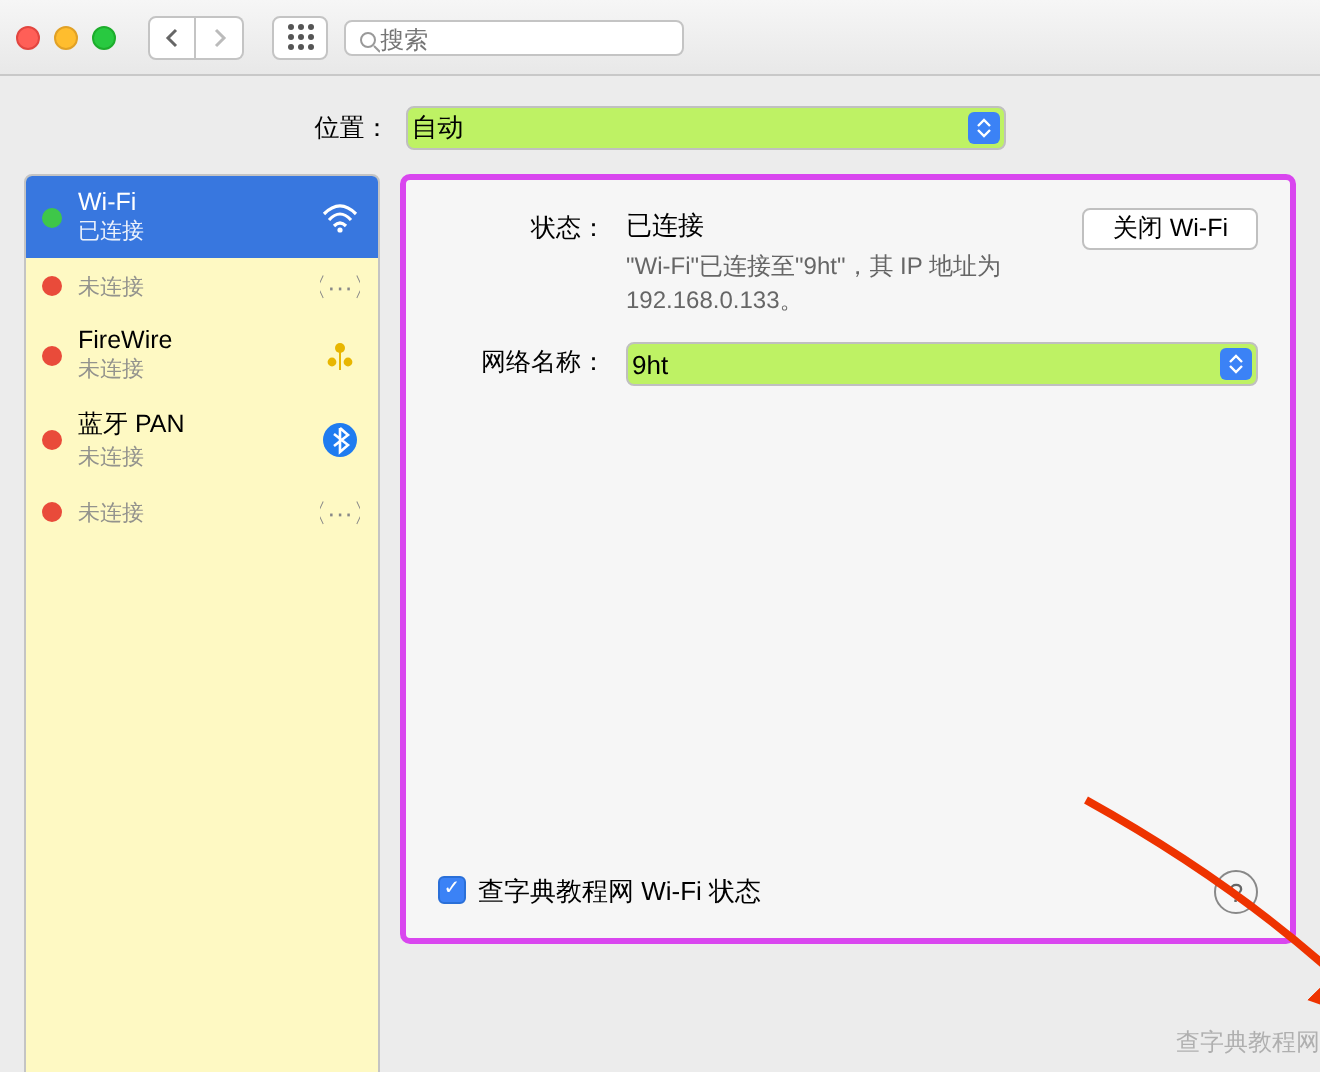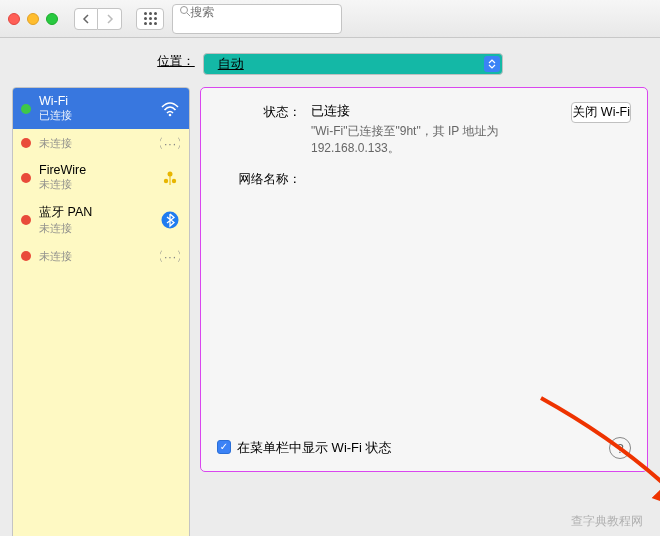--- a/index.html
+++ b/index.html
@@ -7,58 +7,58 @@
     .titlebar { height:38px; background:linear-gradient(#f6f6f6,#e8e8e8); border-bottom:1px solid #c8c8c8; display:flex; align-items:center; padding:0 8px; gap:8px; }
     .traffic { display:flex; gap:7px; }
     .dot { width:12px; height:12px; border-radius:50%; }
     .dot.r{background:#ff5f57;border:1px solid #e24640}.dot.y{background:#ffbd2e;border:1px solid #e1a126}.dot.g{background:#28c940;border:1px solid #1dad2c}
     .nav { display:flex; margin-left:8px; }
     .navbtn { width:24px; height:22px; background:#fff; border:1px solid #c4c4c4; display:flex; align-items:center; justify-content:center; }
     .navbtn:first-child{border-radius:4px 0 0 4px}.navbtn:last-child{border-radius:0 4px 4px 0;border-left:none}
     .appsbtn { width:28px; height:22px; background:#fff; border:1px solid #c4c4c4; border-radius:4px; display:flex; align-items:center; justify-content:center; margin-left:6px; }
     .dots3{display:grid;grid-template-columns:repeat(3,3px);gap:2px}.dots3 i{width:3px;height:3px;background:#555;border-radius:50%}
     .wintitle { flex:1; text-align:center; font-size:13px; color:#444; }
-    .search { width:170px; height:30px; background:#fff; border:1px solid #c4c4c4; border-radius:4px; display:flex; align-items:flex-start; padding:0 6px; }
+    .search { width:170px; height:18px; background:#fff; border:1px solid #c4c4c4; border-radius:4px; display:flex; align-items:flex-end; padding:0 6px; }
     .search input{border:none;outline:none;width:100%;font-size:12px;background:transparent}
-    .locrow { padding:15px 0 12px; display:flex; align-items:flex-start; justify-content:center; gap:8px;text-decoration:underline; }
+    .locrow { padding:15px 0 12px; display:flex; align-items:center; justify-content:center; gap:8px; }
     .locrow label{font-size:12.5px}
-    .select { background:#14b8a6; border:1px solid #c0c0c0; border-radius:4px; height:22px; display:flex; align-items:center; padding:0 20px 0 14px; position:relative; min-width:300px; }
+    .select { background:#bef264; border:1px solid #c0c0c0; border-radius:4px; height:22px; display:flex; align-items:center; padding:0 20px 0 2px; position:relative; min-width:300px; }
     .select .caret{position:absolute;right:2px;top:2px;bottom:2px;width:16px;background:#3b82f6;border-radius:3px;display:flex;align-items:center;justify-content:center}
     .caret svg{width:8px;height:10px}
     .content { display:flex; padding:0 12px 0 12px; gap:10px; }
     .sidebar { width:178px; }
     .netlist { height:462px; background:#fef9c3; border:1px solid #c4c4c4; border-radius:4px 4px 0 0; overflow:hidden; }
     .netitem { display:flex; align-items:center; padding:6px 8px; gap:8px; cursor:default; }
     .netitem.sel { background:#3877df; color:#fff; }
     .statusdot { width:10px; height:10px; border-radius:50%; flex-shrink:0; }
     .dot-green{background:#3ec749}.dot-red{background:#e94b3a}
     .netinfo { flex:1; overflow:hidden; }
     .netname{font-size:12.5px;white-space:nowrap;overflow:hidden;text-overflow:ellipsis}
     .netstatus{font-size:11px;opacity:.9}
     .netitem:not(.sel) .netstatus{color:#888}
     .neticon{width:22px;display:flex;justify-content:center;flex-shrink:0}
     .listctrl { height:22px; background:#fcfcfc; border:1px solid #c4c4c4; border-top:none; border-radius:0 0 4px 4px; display:flex; }
     .ctrlbtn{width:24px;border-right:1px solid #c4c4c4;display:flex;align-items:center;justify-content:center;font-size:14px;color:#444}
-    .main { flex:1; background:#f6f6f6; border:1px solid #d946ef; border-radius:5px; padding:14px 16px; position:relative; height:385px; }
+    .main { flex:1; background:#f6f6f6; border:3px solid #d946ef; border-radius:5px; padding:14px 16px; position:relative; height:385px; }
     .row { display:flex; margin-bottom:8px; }
     .lbl{width:94px;text-align:right;padding-right:10px;font-size:12.5px;padding-top:2px}
     .val{flex:1}
     .bold{font-weight:500}
-    .btn{background:#fff;border:1px solid #c0c0c0;border-radius:4px;height:21px;padding:0 0;font-size:12.5px;display:inline-flex;align-items:center;justify-content:center}
+    .btn{background:#fff;border:1px solid #c0c0c0;border-radius:4px;height:21px;padding:0 14px;font-size:12.5px;display:inline-flex;align-items:center;justify-content:center}
     .desc{font-size:12px;color:#666;margin-top:3px}
     .chk{display:flex;align-items:flex-start;gap:6px}
     .chkbox{width:14px;height:14px;border:1px solid #aaa;border-radius:3px;background:#fff;display:flex;align-items:center;justify-content:center;flex-shrink:0;margin-top:1px}
     .chkbox.on{background:#3b82f6;border-color:#2a6fd8}
     .chkbox.on::after{content:"✓";color:#fff;font-size:10px;line-height:1}
     .bottombar{display:flex;align-items:center;padding:8px 16px 0}
     .help{width:22px;height:22px;border:1.5px solid #888;border-radius:50%;display:flex;align-items:center;justify-content:center;color:#666;margin-left:8px;font-size:13px}
     .footer{display:flex;justify-content:flex-end;gap:10px;padding:10px 14px 0}
     .footer .btn{min-width:90px}
     .arrow{position:absolute;left:330px;top:300px;pointer-events:none}
-    .watermark{position:absolute;right:17px;bottom:6px;font-size:12px;color:#888;opacity:.6}
+    .watermark{position:absolute;right:0;bottom:6px;font-size:12px;color:#888;opacity:.6}
   </style>
 </head>
 <body>
 
 <div class="titlebar">
   <div class="traffic">
     <div class="dot r"></div>
     <div class="dot y"></div>
     <div class="dot g"></div>
   </div>
@@ -210,27 +210,35 @@
             <div class="desc" style="max-width:190px">"Wi-Fi"已连接至"9ht"，其 IP 地址为 192.168.0.133。</div>
           </div>
           <button class="btn">关闭 Wi-Fi</button>
         </div>
       </div>
     </div>
 
     <div class="row" style="margin-top:12px">
       <div class="lbl">网络名称：</div>
       <div class="val">
+        <div class="select" style="min-width:auto;width:100%">
+          <span>9ht</span>
+          <div class="caret">
+              <svg viewBox="0 0 8 10">
+                <path d="M1 4L4 1l3 3M1 6l3 3 3-3" stroke="#fff" fill="none" stroke-width="1.2"></path>
+              </svg>
+            </div>
+        </div>
       </div>
     </div>
 
     <div class="bottombar" style="position:absolute;bottom:12px;left:0;right:0">
       <div class="chk">
         <div class="chkbox on"></div>
-        <div>在菜单栏中显示 Wi-Fi 状态</div>
+        <div>查字典教程网 Wi-Fi 状态</div>
       </div>
       <div style="flex:1"></div>
       <div class="help">?</div>
     </div>
 
     <svg class="arrow" width="180" height="140">
       <defs>
           <marker id="ah" markerWidth="12" markerHeight="12" refX="9" refY="5" orient="auto">
             <path d="M0 0L10 5L0 10z" fill="#e30"></path>
           </marker>

